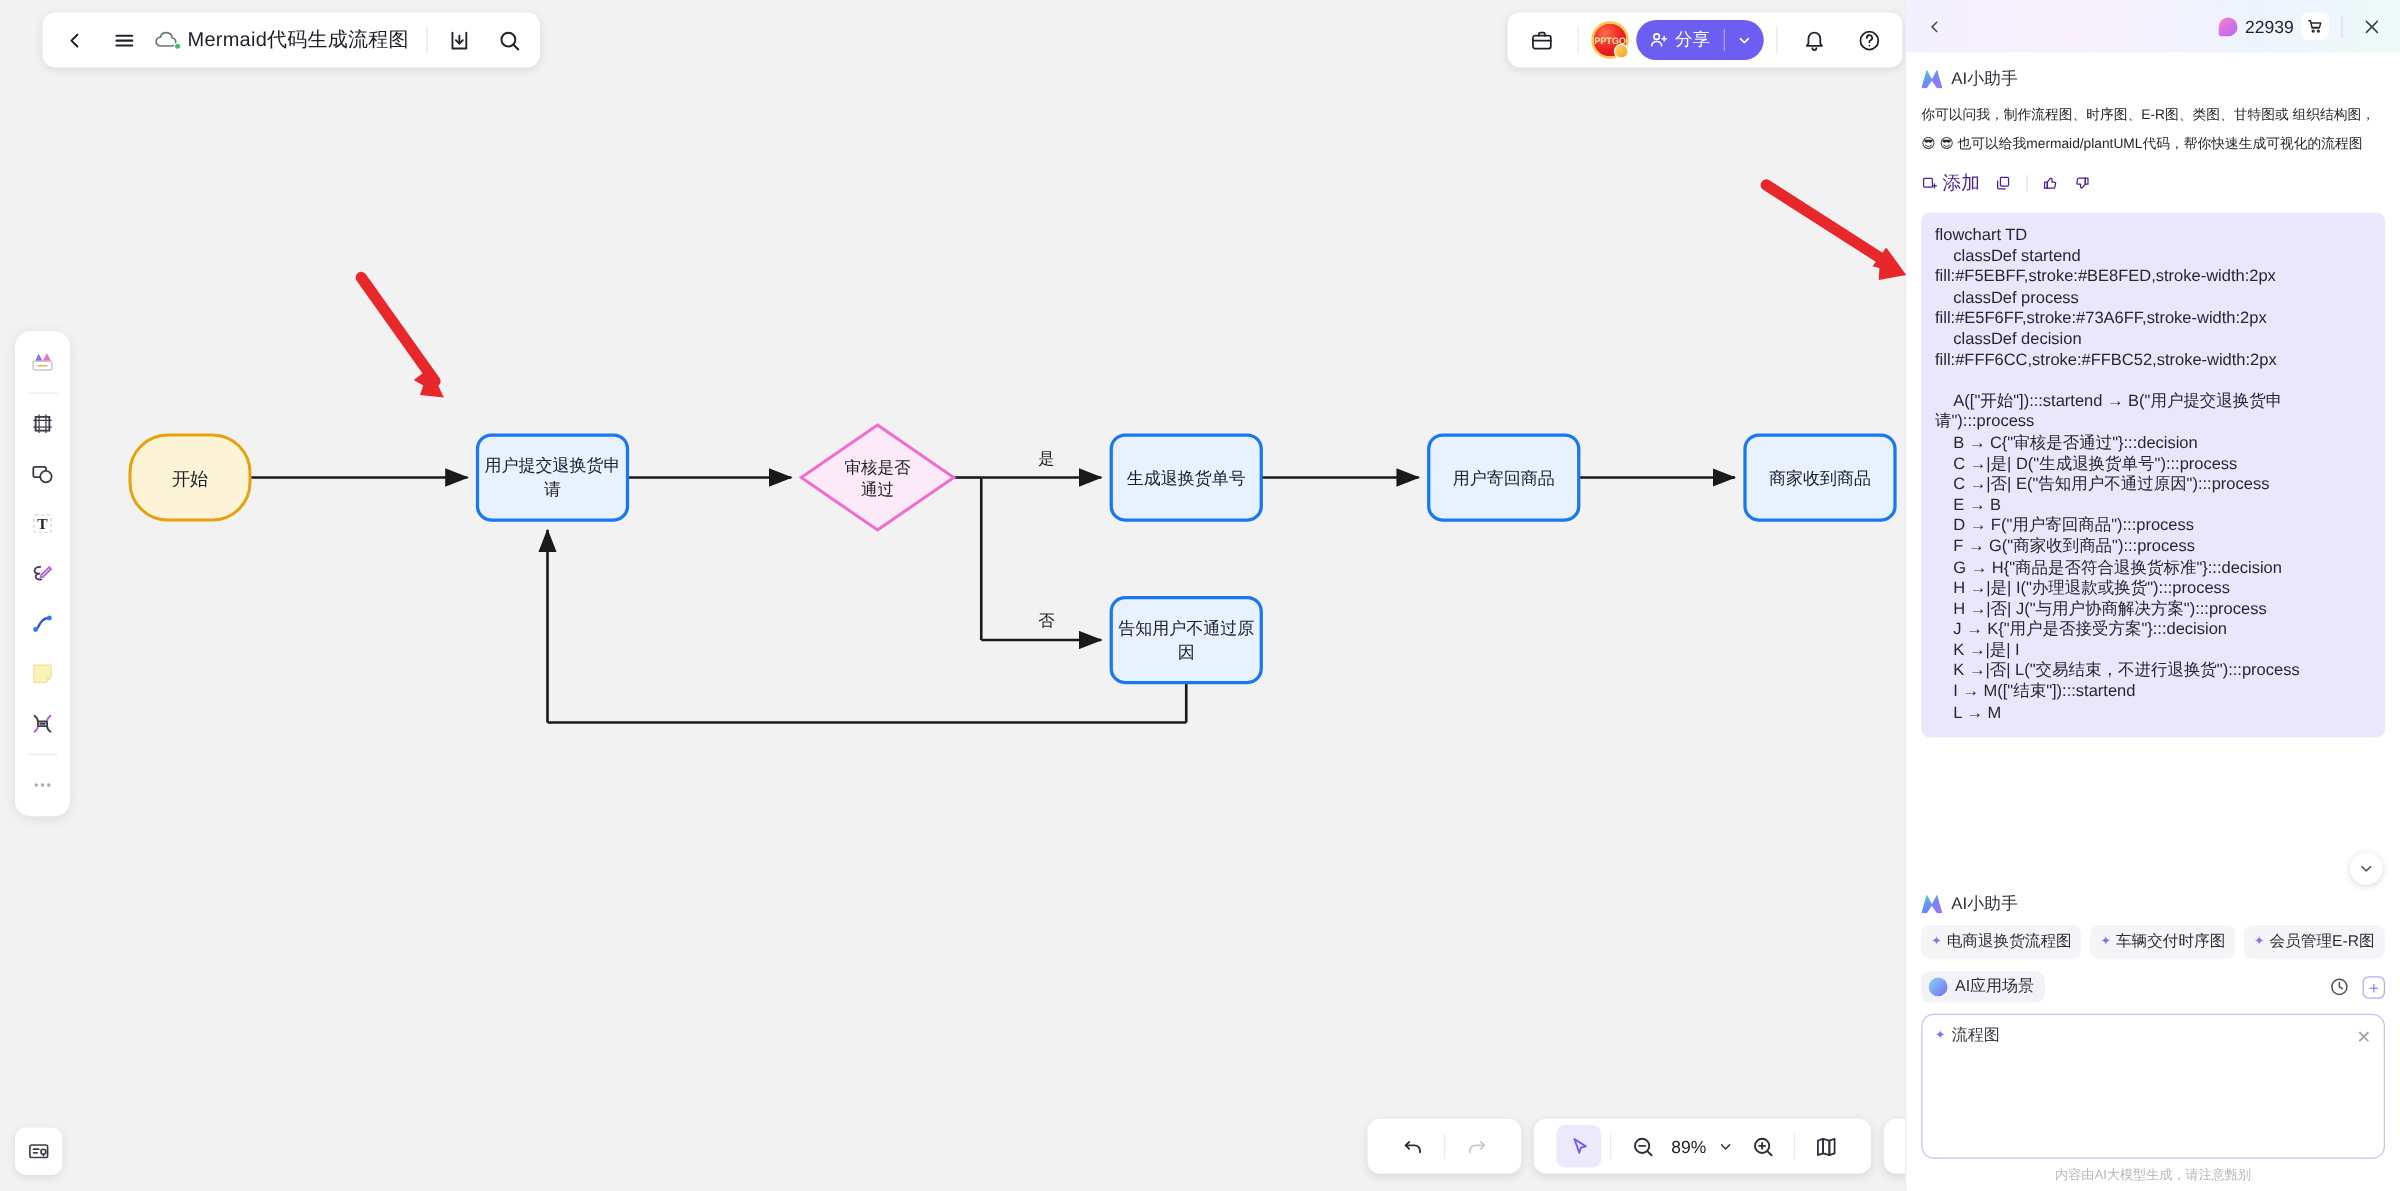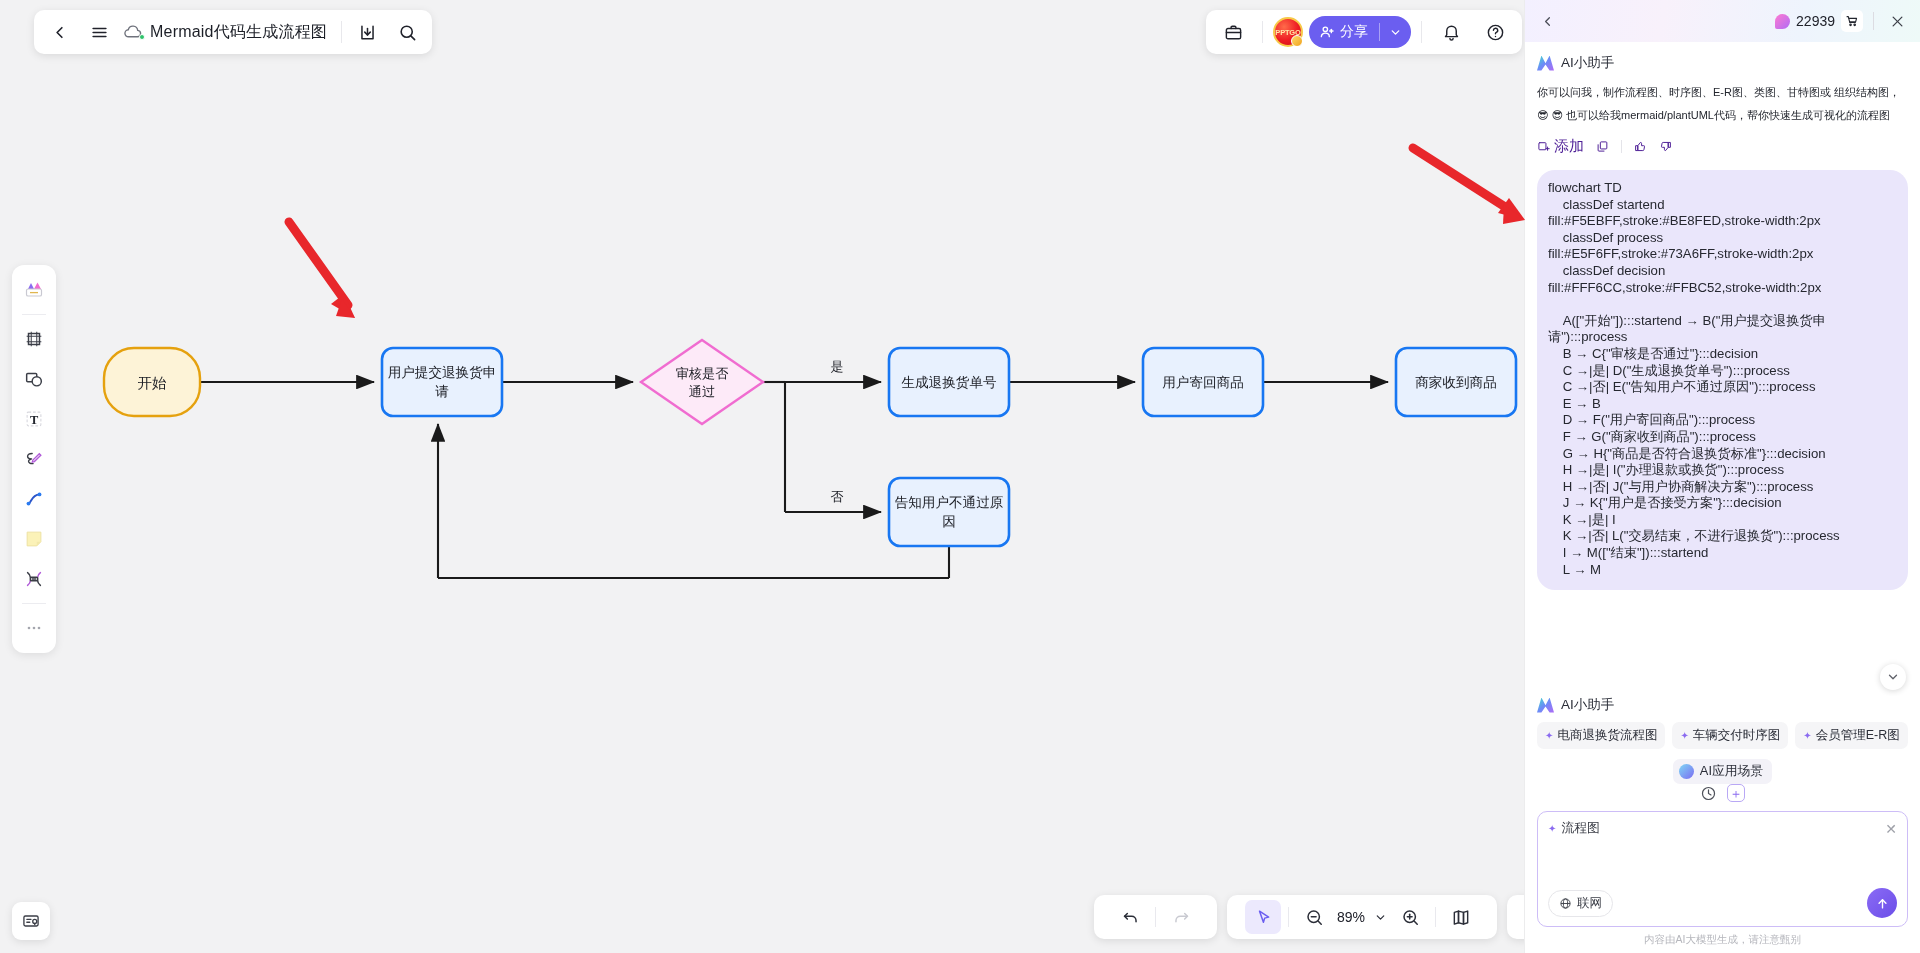--- a/index.html
+++ b/index.html
@@ -169,21 +169,21 @@
   .greet .line2 { display: block; }
 
   .msg-actions {
     display: flex; align-items: center; gap: 12px; margin-top: 10px;
     color: #4c1d95; font-size: 15px;
   }
   .act { display: flex; align-items: center; gap: 4px; cursor: pointer; }
   .act-div { width: 1px; height: 13px; background: #e4e4e9; }
 
   .code-block {
-    margin-top: 14px; background: #eae6fb; border-radius: 18px;
+    margin-top: 14px; background: #eae6fb; border-radius: 7px;
     padding: 10px 11px 12px 11px;
     font-size: 13.2px; line-height: 16.6px; color: #262830;
     white-space: pre-wrap; word-break: break-word;
     font-family: "Liberation Sans", "DejaVu Sans", sans-serif;
   }
 
   .scroll-down-btn {
     position: absolute; right: 14px; bottom: 6px;
     width: 26px; height: 26px; border-radius: 50%; background: #fff;
     box-shadow: 0 1px 6px rgba(0,0,0,.16);
@@ -198,21 +198,20 @@
   .chip {
     display: flex; align-items: center; gap: 4px;
     background: #f5f5f7; border-radius: 7px; padding: 5px 8px;
     font-size: 12.5px; color: #2b2e38; cursor: pointer; white-space: nowrap;
   }
   .spark { color: #8b6bf0; font-size: 10px; }
 
   .scene-row {
     display: flex; align-items: center; justify-content: space-between;
     margin-bottom: 9px;
-    flex-direction: column;
   }
   .scene-left { display: flex; align-items: center; gap: 6px; }
   .scene-badge {
     background: #f3f2f8; border-radius: 7px; padding: 4px 9px 4px 6px;
     display: flex; align-items: center; gap: 6px; font-size: 12.8px; color: #2b2e38;
     cursor: pointer;
   }
   .scene-icon {
     width: 15px; height: 15px; border-radius: 50%;
     background: linear-gradient(135deg,#7fd8f5,#7b6bf2);
@@ -724,36 +723,20 @@
       </div>
 
       <div class="composer">
         <div class="comp-top">
           <div class="comp-tag">
             <span class="spark">✦</span>
             <span>流程图</span>
           </div>
           <div class="comp-x">✕</div>
         </div>
-        <div class="comp-bottom">
-          <div class="net-btn">
-            <svg width="13" height="13" viewBox="0 0 24 24" fill="none" stroke="currentColor" stroke-width="1.7">
-                <circle cx="12" cy="12" r="8.5"></circle>
-                <ellipse cx="12" cy="12" rx="4" ry="8.5"></ellipse>
-                <line x1="3.5" y1="12" x2="20.5" y2="12"></line>
-              </svg>
-            <span>联网</span>
-          </div>
-          <div class="send-btn">
-            <svg width="15" height="15" viewBox="0 0 24 24" fill="none" stroke="currentColor" stroke-width="2.2" stroke-linecap="round" stroke-linejoin="round">
-                <line x1="12" y1="19" x2="12" y2="6"></line>
-                <polyline points="6.5 11.5 12 6 17.5 11.5"></polyline>
-              </svg>
-          </div>
-        </div>
       </div>
 
       <div class="disclaimer">内容由AI大模型生成，请注意甄别</div>
     </div>
 
     <svg style="position:absolute;left:-120px;top:140px;pointer-events:none;" width="230" height="130">
       <g>
         <line x1="8" y1="8" x2="108" y2="72" stroke="#E8272B" stroke-width="9" stroke-linecap="round"></line>
         <polygon points="120,80 93,73 104,58" fill="#E8272B"></polygon>
         <polygon points="120,80 98,84 99,65" fill="#E8272B"></polygon>

